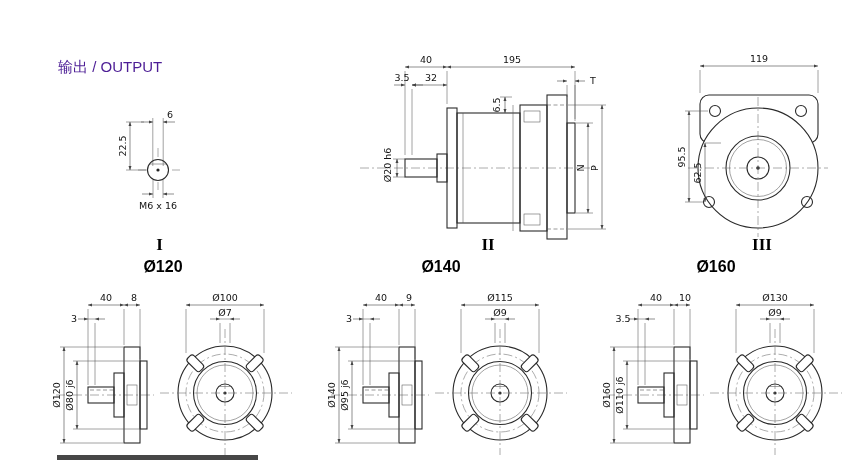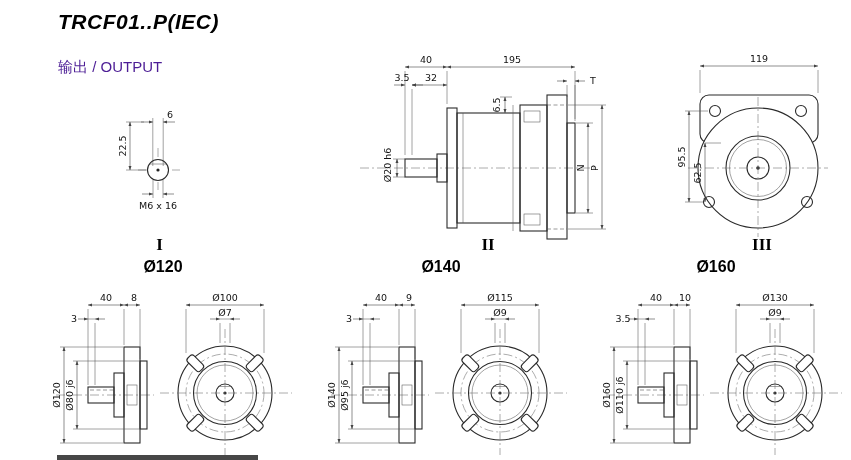--- a/index.html
+++ b/index.html
@@ -18,21 +18,20 @@
   .cl  { fill:none; stroke:#666; stroke-width:.55; stroke-dasharray:9 3 2 3; }
   .hid { fill:none; stroke:#555; stroke-width:.6; stroke-dasharray:4 2.5; }
   text { font-family:"DejaVu Sans",sans-serif; font-size:9.5px; fill:#111; }
   .strip { position:absolute; left:57px; top:455px; width:201px; height:5px; background:#474747; }
 </style>
 </head>
 <body>
 
 <div class="canvas">
 
-  <div class="title">TRCF01..P(IEC)</div>
   <div class="subtitle">输出 / OUTPUT</div>
 
   <svg style="left:100px;top:98px;" width="135" height="130" viewBox="0 0 135 130">
     <defs>
       <marker id="m1" viewBox="0 0 10 10" refX="9.5" refY="5" markerWidth="7" markerHeight="7" orient="auto-start-reverse">
         <path d="M0,1.5 L10,5 L0,8.5 Z" fill="#444"></path>
       </marker>
     </defs>
     <g>
       <line class="cl" x1="38" y1="72" x2="80" y2="72"></line>

